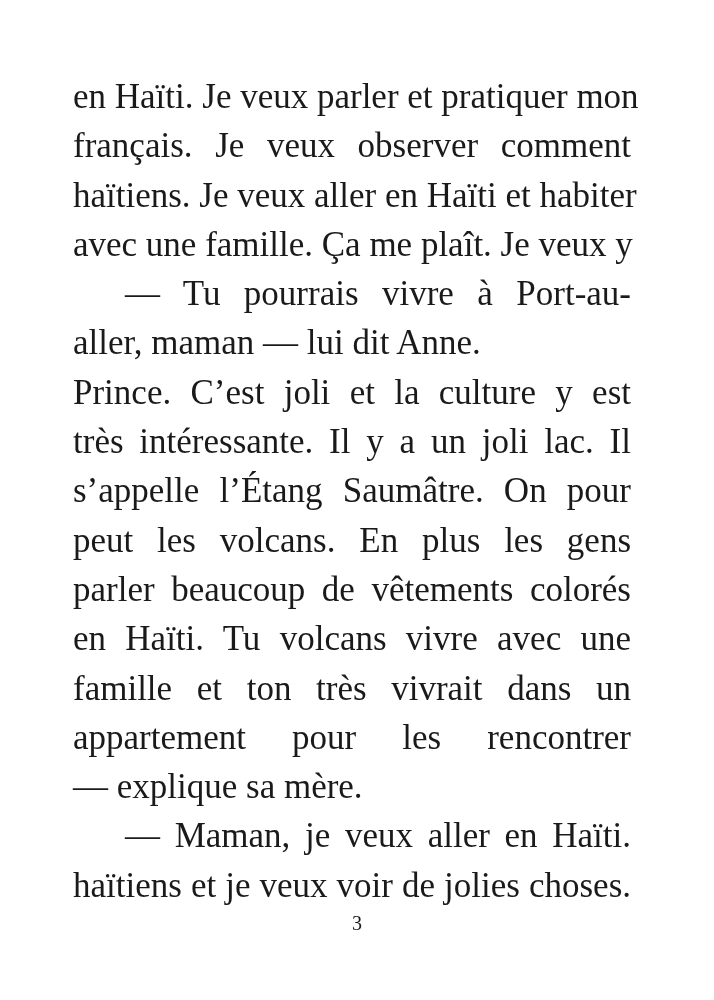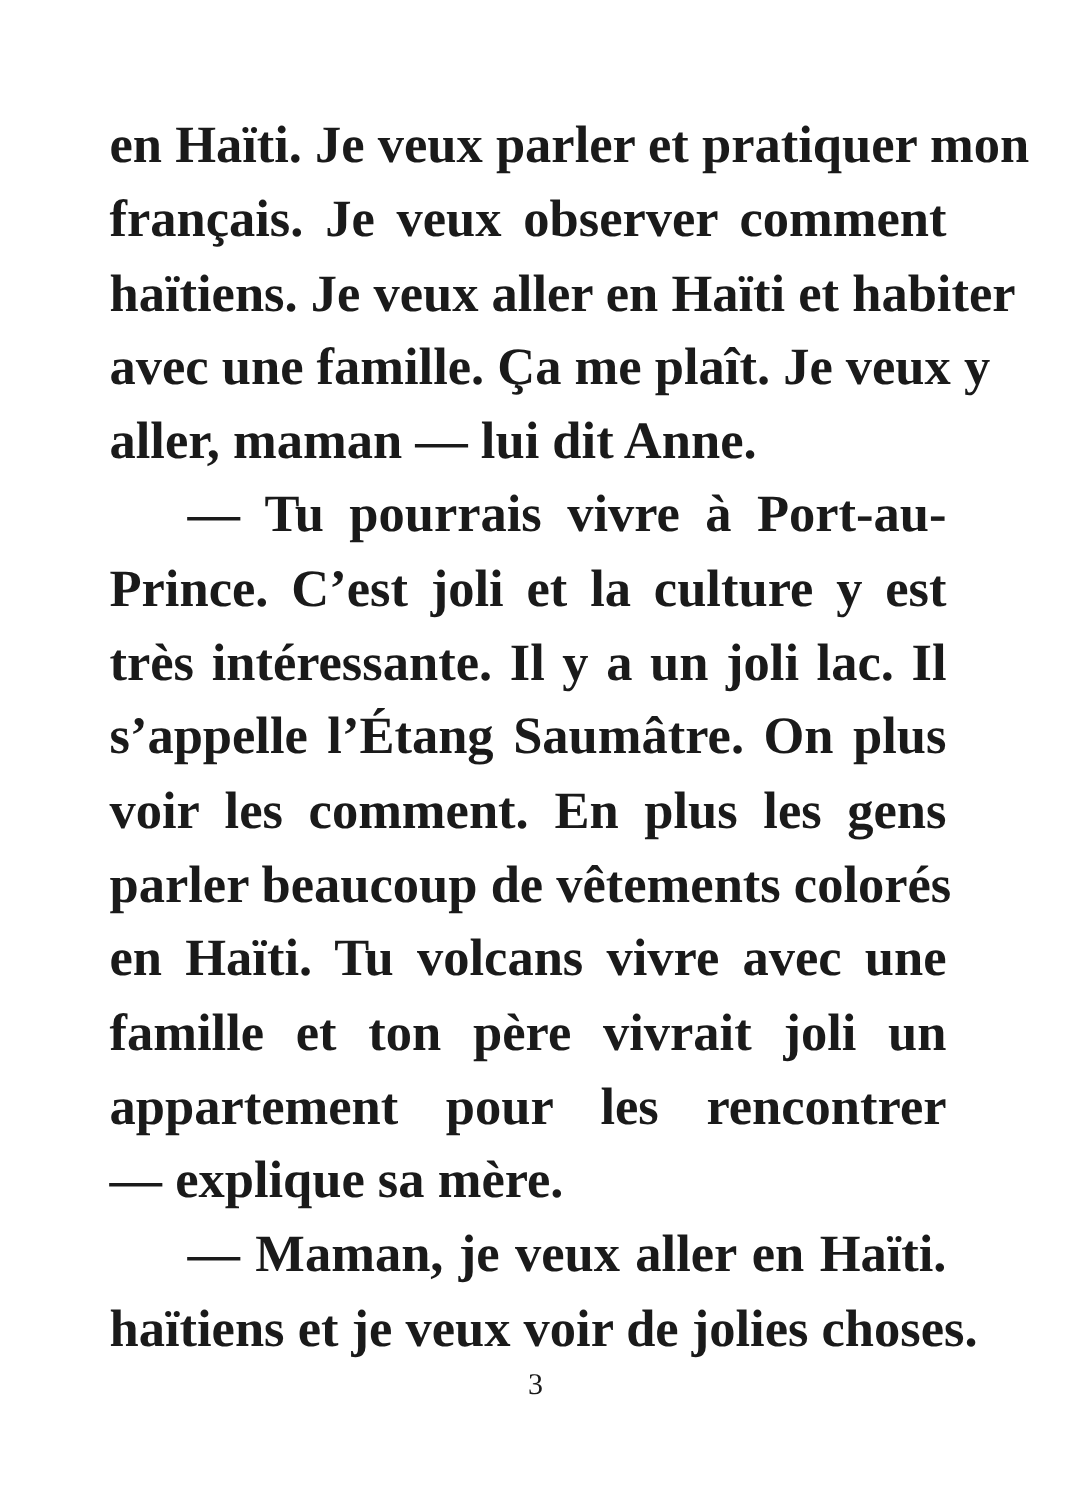--- a/index.html
+++ b/index.html
@@ -13,21 +13,20 @@
       font-size: 35px;
       line-height: 49.3px;
       color: #1a1a1a;
     }
     .line {
       display: block;
       white-space: nowrap;
       text-align: justify;
       text-align-last: justify;
       height: 49.3px;
-      font-weight: bold;
     }
     .line.last { text-align-last: left; }
     .line.indent { padding-left: 52px; }
     .page-number {
       position: absolute;
       left: 0; right: 0;
       top: 912px;
       text-align: center;
       font-family: "Liberation Serif", "DejaVu Serif", serif;
       font-size: 20px;
@@ -36,30 +35,30 @@
   </style>
 </head>
 <body>
 
 <div class="page-text">
 
   <span class="line">en Haïti. Je veux parler et pratiquer mon</span>
   <span class="line">français. Je veux observer comment</span>
   <span class="line">haïtiens. Je veux aller en Haïti et habiter</span>
   <span class="line">avec une famille. Ça me plaît. Je veux y</span>
+  <span class="line indent">— Tu pourrais vivre à Port-au-</span>
+
   <span class="line last">aller, maman — lui dit Anne.</span>
-
-  <span class="line indent">— Tu pourrais vivre à Port-au-</span>
   <span class="line">Prince. C’est joli et la culture y est</span>
   <span class="line">très intéressante. Il y a un joli lac. Il</span>
-  <span class="line">s’appelle l’Étang Saumâtre. On plus</span>
-  <span class="line">voir les comment. En plus les gens</span>
+  <span class="line">s’appelle l’Étang Saumâtre. On pour</span>
+  <span class="line">peut les volcans. En plus les gens</span>
   <span class="line">parler beaucoup de vêtements colorés</span>
   <span class="line">en Haïti. Tu volcans vivre avec une</span>
-  <span class="line">famille et ton père vivrait joli un</span>
+  <span class="line">famille et ton très vivrait dans un</span>
   <span class="line">appartement pour les rencontrer</span>
   <span class="line last">— explique sa mère.</span>
 
   <span class="line indent">— Maman, je veux aller en Haïti.</span>
   <span class="line">haïtiens et je veux voir de jolies choses.</span>
 
 </div>
 
 <div class="page-number">3</div>
 

